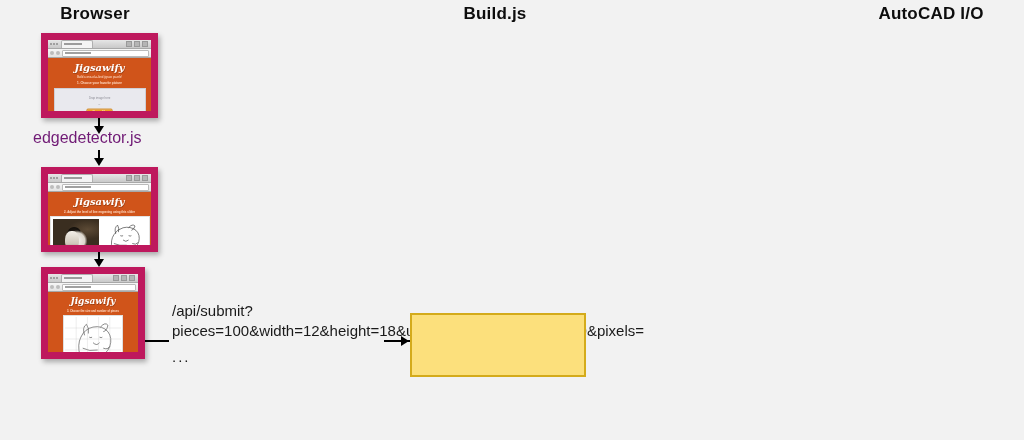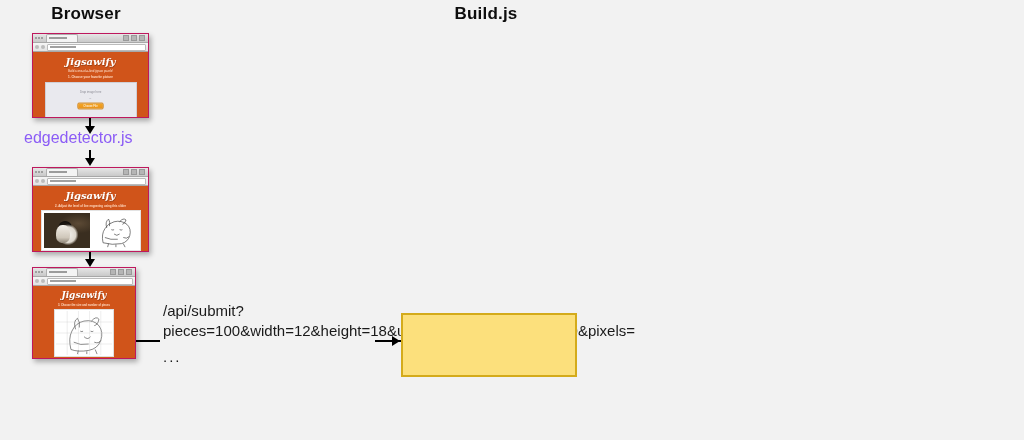--- a/index.html
+++ b/index.html
@@ -9,21 +9,21 @@
   body {
     width: 1024px;
     height: 440px;
     background: #f2f2f2;
     font-family: "Liberation Sans", sans-serif;
     position: relative;
     overflow: hidden;
   }
   .stage {
     position: absolute;
-    left: 3px; top: 0;
+    left: 12px; top: 0;
     width: 878px;
     height: 440px;
   }
 
   
   .col-header {
     position: absolute;
     font-size: 17px;
     font-weight: bold;
     color: #0d0d0d;
@@ -31,21 +31,21 @@
     white-space: nowrap;
     text-align: center;
     transform: translateX(-50%);
   }
 
   
   .browser {
     position: absolute;
     box-sizing: border-box;
     background: #8b5cf6;
-    border: 1px solid #be185d;
+    border: 7px solid #be185d;
     box-shadow: 2px 3px 5px rgba(0,0,0,0.30);
     overflow: hidden;
   }
   .bw-titlebar {
     height: 8px;
     background: linear-gradient(#e6e6e6, #c9c9c9);
     border-bottom: 1px solid #a8a8a8;
     position: relative;
     display: flex;
     align-items: center;
@@ -248,21 +248,21 @@
     width: 0; height: 0;
     border-top: 5px solid transparent;
     border-bottom: 5px solid transparent;
     border-left: 8px solid #000000;
   }
 
   
   .edge-label {
     position: absolute;
     font-size: 16px;
-    color: #8b5cf6;
+    color: #701a75;
     white-space: nowrap;
   }
   .api-label {
     position: absolute;
     font-size: 15px;
     color: #1a1a1a;
     line-height: 1.32;
     width: 220px;
   }
   .api-label .ellipsis {
@@ -278,20 +278,21 @@
     border: 2px solid #d4ab1b;
   }
 </style>
 </head>
 <body>
 
 <div class="stage">
 
   <div class="col-header" style="left:83px; top:4px;">Browser</div>
   <div class="col-header" style="left:483px; top:4px;">Build.js</div>
+  <div class="col-header" style="left:919px; top:4px;">AutoCAD I/O</div>
 
   <div class="browser" style="left:29px; top:33px; width:117px; height:85px;">
     <div class="bw-titlebar">
       <span class="bw-dots">
         <span class="bw-dot"></span>
           <span class="bw-dot"></span>
           <span class="bw-dot"></span>
       </span>
       <span class="bw-tab"></span>
       <span class="bw-winbtns">

